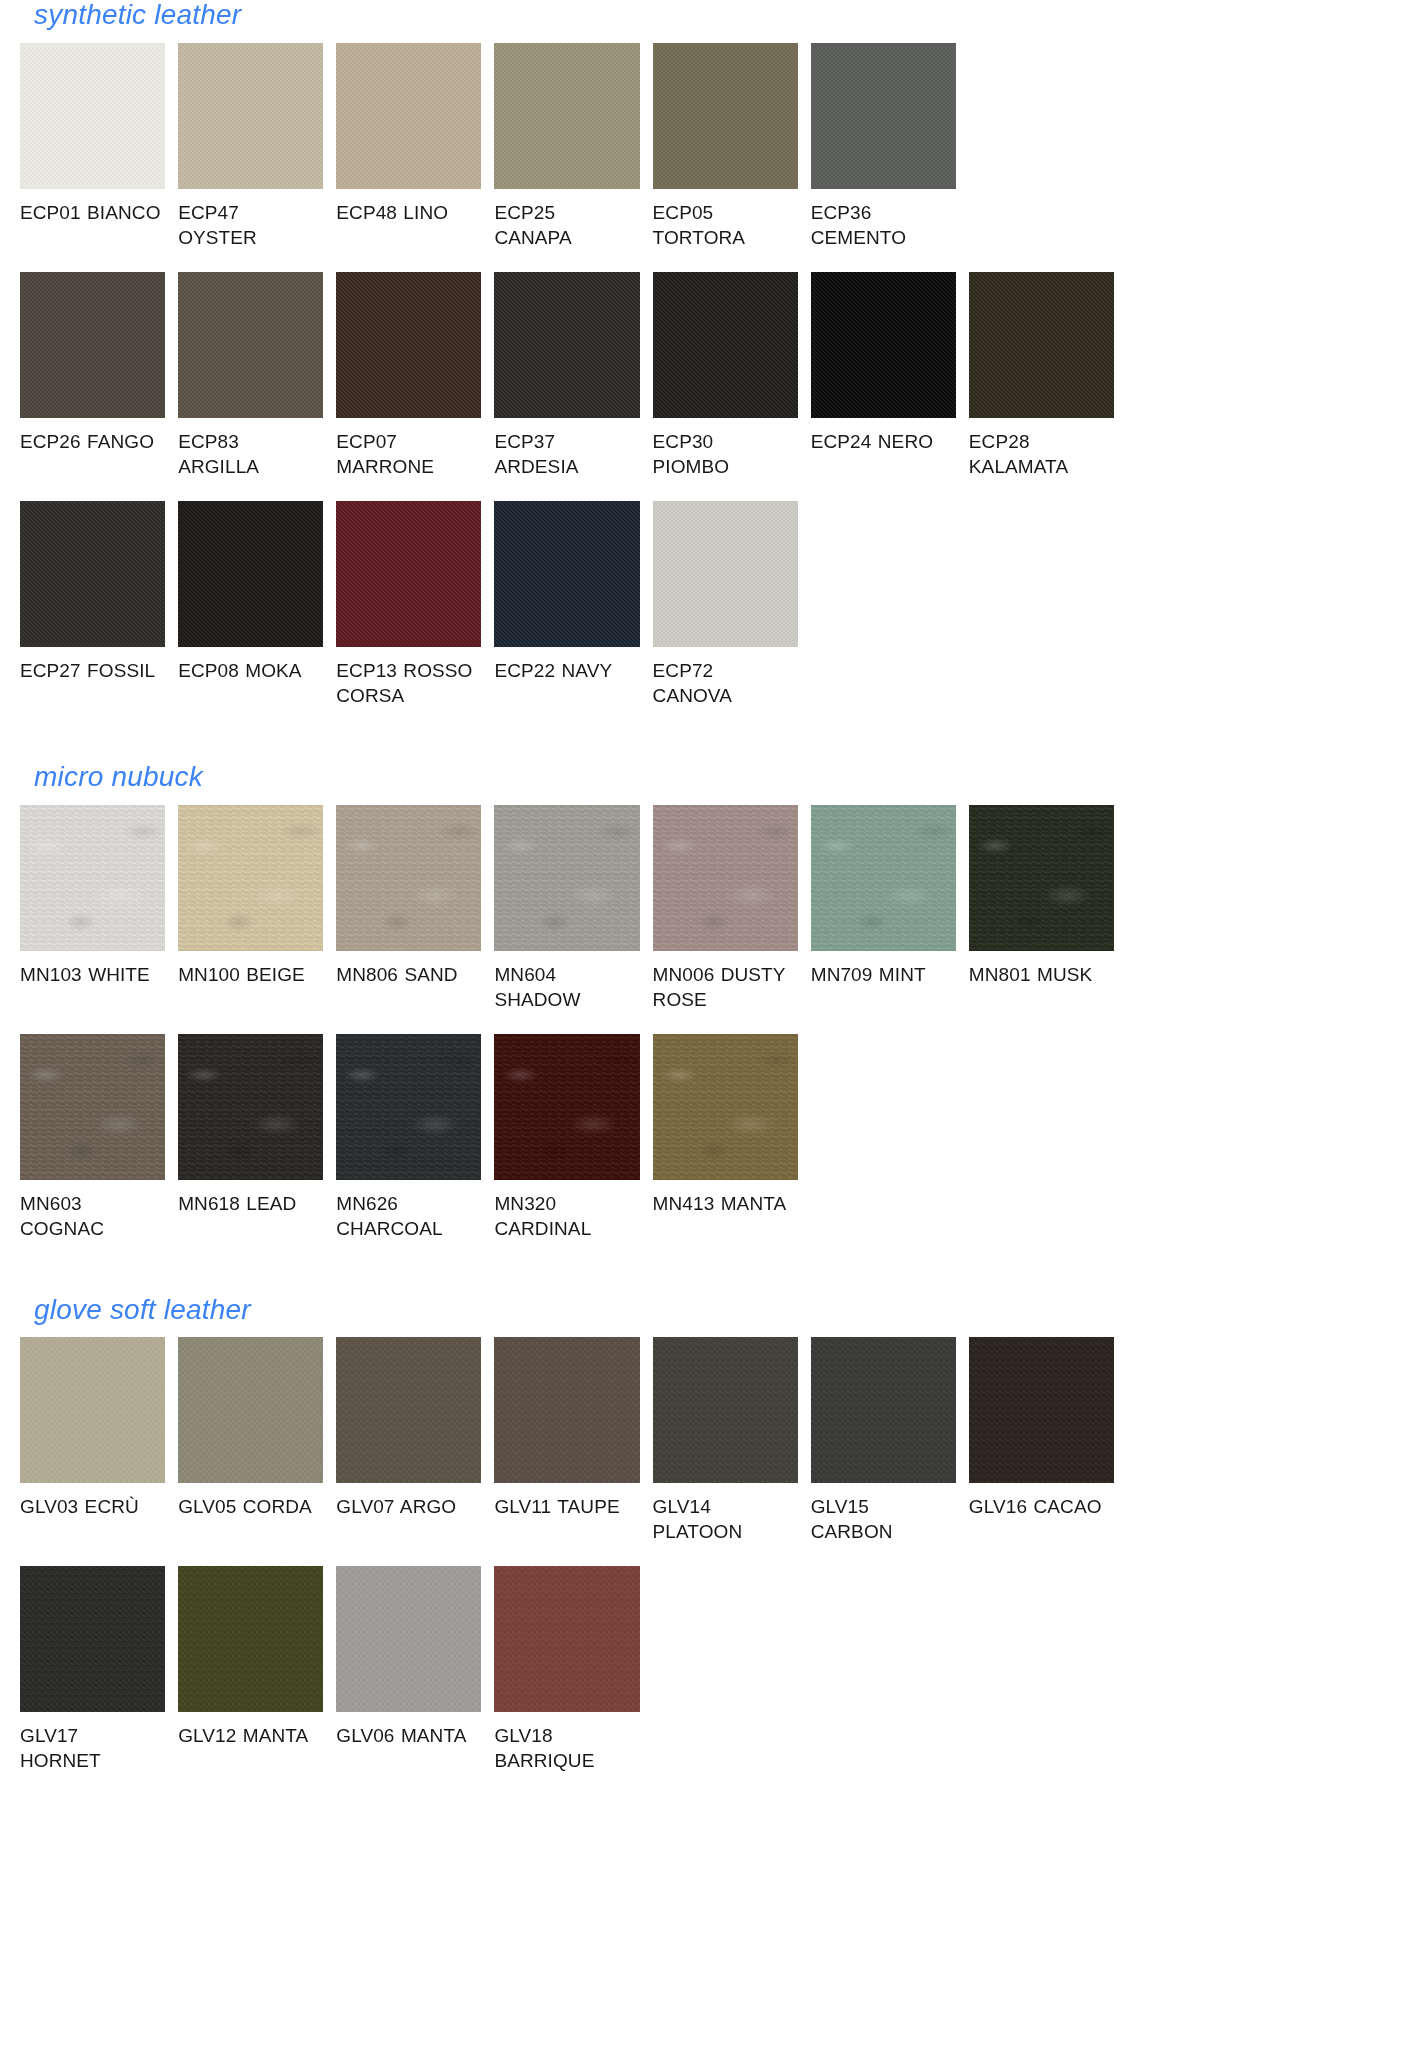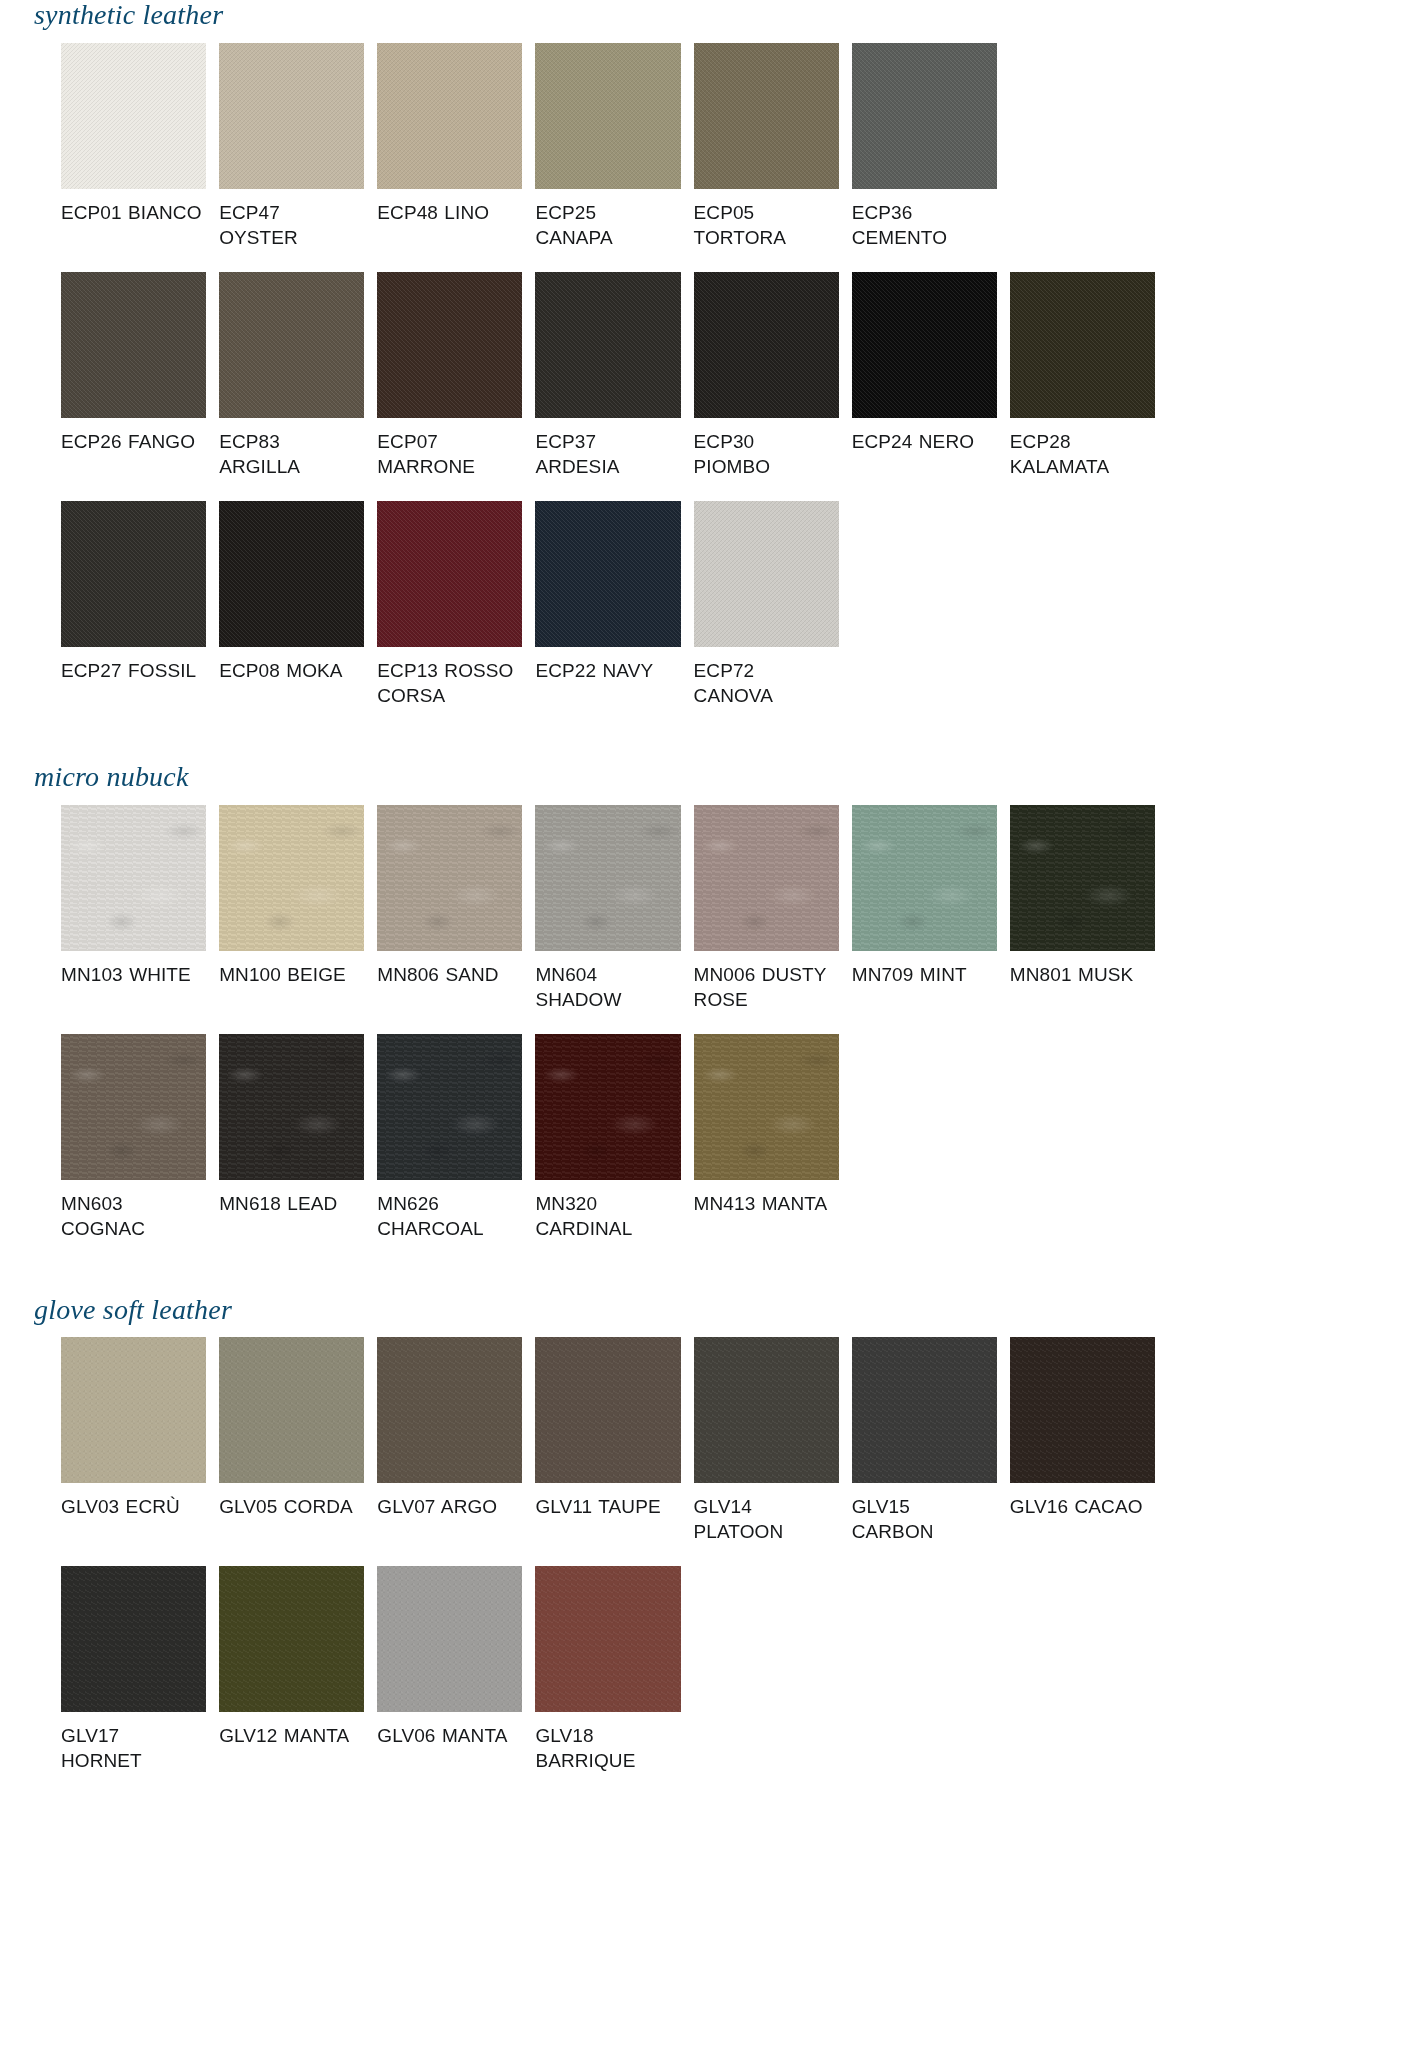--- a/index.html
+++ b/index.html
@@ -19,37 +19,36 @@
   .page {
     position: relative;
     width: 1406px;
     height: 2048px;
     padding: 0 20px;
   }
   .section {
     width: 1366px;
   }
   .section-header {
-    font-family: Liberation Serif, serif;
+    font-family: Liberation Sans, sans-serif;
     font-style: italic;
     font-weight: 400;
     font-size: 28px;
     letter-spacing: 0.2px;
-    color: #0c4a6e;
+    color: #3b82f6;
     margin: 0 0 12px 14px;
     line-height: 1.1;
     white-space: nowrap;
   }
   .swatch-row {
     display: grid;
     grid-template-columns: repeat(7, 1fr);
     column-gap: 13px;
     row-gap: 0;
     width: 1094px;
-    margin-left: 41px;
   }
   .swatch-cell {
     display: flex;
     flex-direction: column;
     align-items: stretch;
   }
   .swatch-cell.empty .chip,
   .swatch-cell.empty .chip-label { visibility: hidden; }
   .chip {
     width: 100%;

